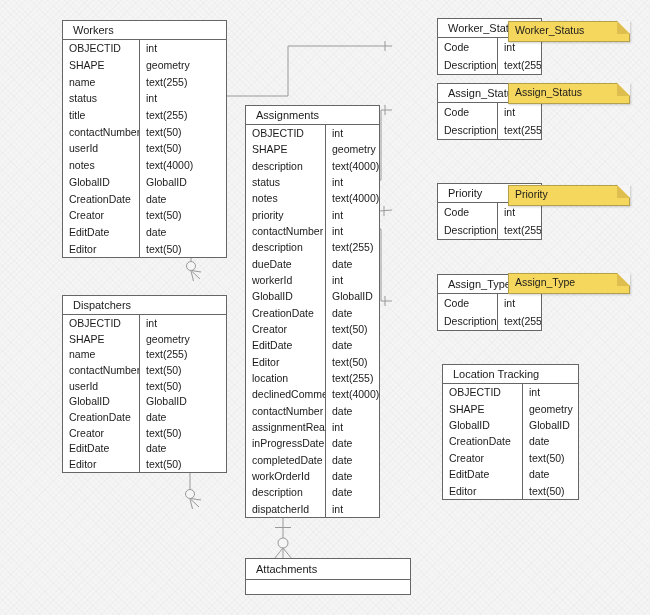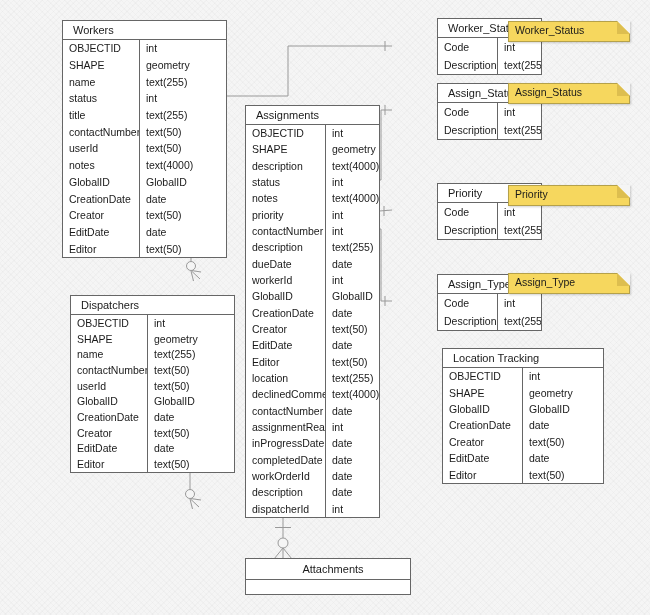--- a/index.html
+++ b/index.html
@@ -29,21 +29,21 @@
   }
   .t-row{display:flex; height:var(--rowh); align-items:center;}
   .t-cell{white-space:nowrap; overflow:hidden;}
   .t-cell.name{
     width:var(--col); min-width:var(--col); box-sizing:border-box;
     border-right:1px solid var(--table-border); padding-left:6px;
     height:100%; display:flex; align-items:center;
   }
   .t-cell.type{padding-left:6px; flex:1;}
   .attach-title{height:20px; line-height:20px; padding-left:10px; font-size:11px;
-    border-bottom:1px solid var(--table-border);text-align:center;}
+    border-bottom:1px solid var(--table-border);}
   .attach-body{height:14px;}
   .note{
     position:absolute; z-index:1; background:var(--note-fill);
     border:1px solid var(--note-border); box-sizing:border-box;
     padding:3px 5px 4px 6px; font-size:10.5px; line-height:11.5px;
     box-shadow:1px 1px 2px rgba(0,0,0,0.18);
   }
   .note::before{content:""; position:absolute; top:-1px; right:-1px; width:0; height:0;
     border-top:13px solid var(--canvas); border-left:13px solid transparent;}
   .note::after{content:""; position:absolute; top:-1px; right:-1px; width:0; height:0;
@@ -159,21 +159,21 @@
         <div class="t-cell name">EditDate</div>
         <div class="t-cell type">date</div>
       </div>
         <div class="t-row">
         <div class="t-cell name">Editor</div>
         <div class="t-cell type">text(50)</div>
       </div>
       </div>
   </div>
 
-  <div class="etable" style="left:26px; top:295px; width:165px;">
+  <div class="etable" style="left:18px; top:295px; width:165px;">
     <div class="t-title">Dispatchers</div>
     <div style="--rowh:15.7px; --col:77px;">
         <div class="t-row">
         <div class="t-cell name">OBJECTID</div>
         <div class="t-cell type">int</div>
       </div>
         <div class="t-row">
         <div class="t-cell name">SHAPE</div>
         <div class="t-cell type">geometry</div>
       </div>
@@ -363,21 +363,21 @@
         <div class="t-cell name">Code</div>
         <div class="t-cell type">int</div>
       </div>
         <div class="t-row">
         <div class="t-cell name">Description</div>
         <div class="t-cell type">text(255)</div>
       </div>
       </div>
   </div>
 
-  <div class="etable" style="left:398px; top:348px; width:162px;">
+  <div class="etable" style="left:398px; top:364px; width:137px;">
     <div class="t-title">Location Tracking</div>
     <div style="--rowh:16.4px; --col:80px;">
         <div class="t-row">
         <div class="t-cell name">OBJECTID</div>
         <div class="t-cell type">int</div>
       </div>
         <div class="t-row">
         <div class="t-cell name">SHAPE</div>
         <div class="t-cell type">geometry</div>
       </div>

